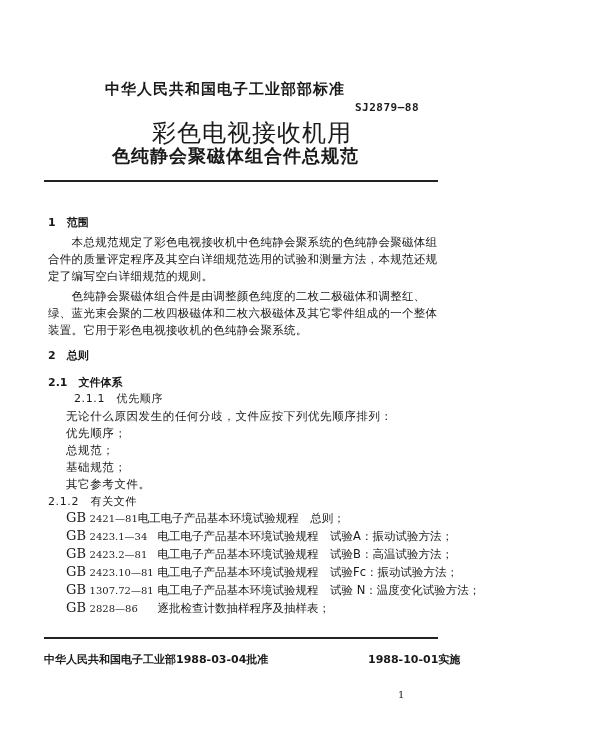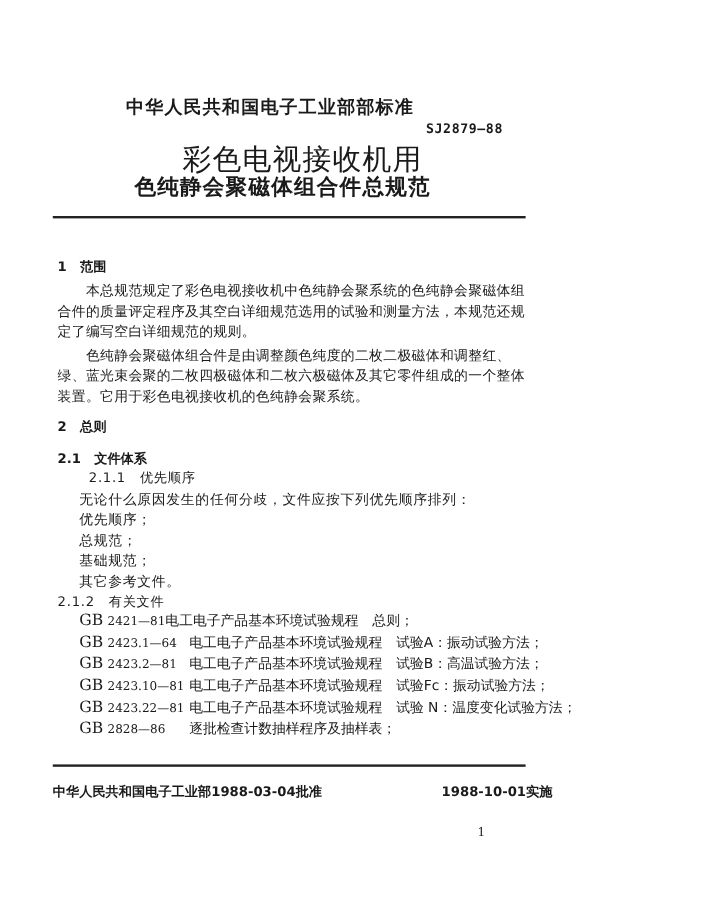--- a/index.html
+++ b/index.html
@@ -45,33 +45,33 @@
 <div class="abs body" style="left:66px;top:477px;">其它参考文件。</div>
 
 <div class="abs body" style="left:48px;top:494px;font-size:11px;">2.1.2　有关文件</div>
 
 <div class="abs ref" style="left:66px;top:510px;">
   <span class="gb">GB</span>
   <span class="num">2421—81</span><span>电工电子产品基本环境试验规程　总则；</span>
 </div>
 <div class="abs ref" style="left:66px;top:528px;">
   <span class="gb">GB</span>
-  <span class="num" style="display:inline-block;width:68px;">2423.1—64</span><span>电工电子产品基本环境试验规程　试验A：振动试验方法；</span>
+  <span class="num" style="display:inline-block;width:68px;">2423.1—34</span><span>电工电子产品基本环境试验规程　试验A：振动试验方法；</span>
 </div>
 <div class="abs ref" style="left:66px;top:546px;">
   <span class="gb">GB</span>
   <span class="num" style="display:inline-block;width:68px;">2423.2—81</span><span>电工电子产品基本环境试验规程　试验B：高温试验方法；</span>
 </div>
 <div class="abs ref" style="left:66px;top:564px;">
   <span class="gb">GB</span>
   <span class="num" style="display:inline-block;width:68px;">2423.10—81</span><span>电工电子产品基本环境试验规程　试验Fc：振动试验方法；</span>
 </div>
 <div class="abs ref" style="left:66px;top:582px;">
   <span class="gb">GB</span>
-  <span class="num" style="display:inline-block;width:68px;">2423.22—81</span><span>电工电子产品基本环境试验规程　试验 N：温度变化试验方法；</span>
+  <span class="num" style="display:inline-block;width:68px;">1307.72—81</span><span>电工电子产品基本环境试验规程　试验 N：温度变化试验方法；</span>
 </div>
 <div class="abs ref" style="left:66px;top:600px;">
   <span class="gb">GB</span>
   <span class="num" style="display:inline-block;width:68px;">2828—86</span><span>逐批检查计数抽样程序及抽样表；</span>
 </div>
 
 <div class="abs rule-bot"></div>
 <div class="abs foot-left">中华人民共和国电子工业部1988-03-04批准</div>
 <div class="abs foot-right">1988-10-01实施</div>
 <div class="abs page-no">1</div>

